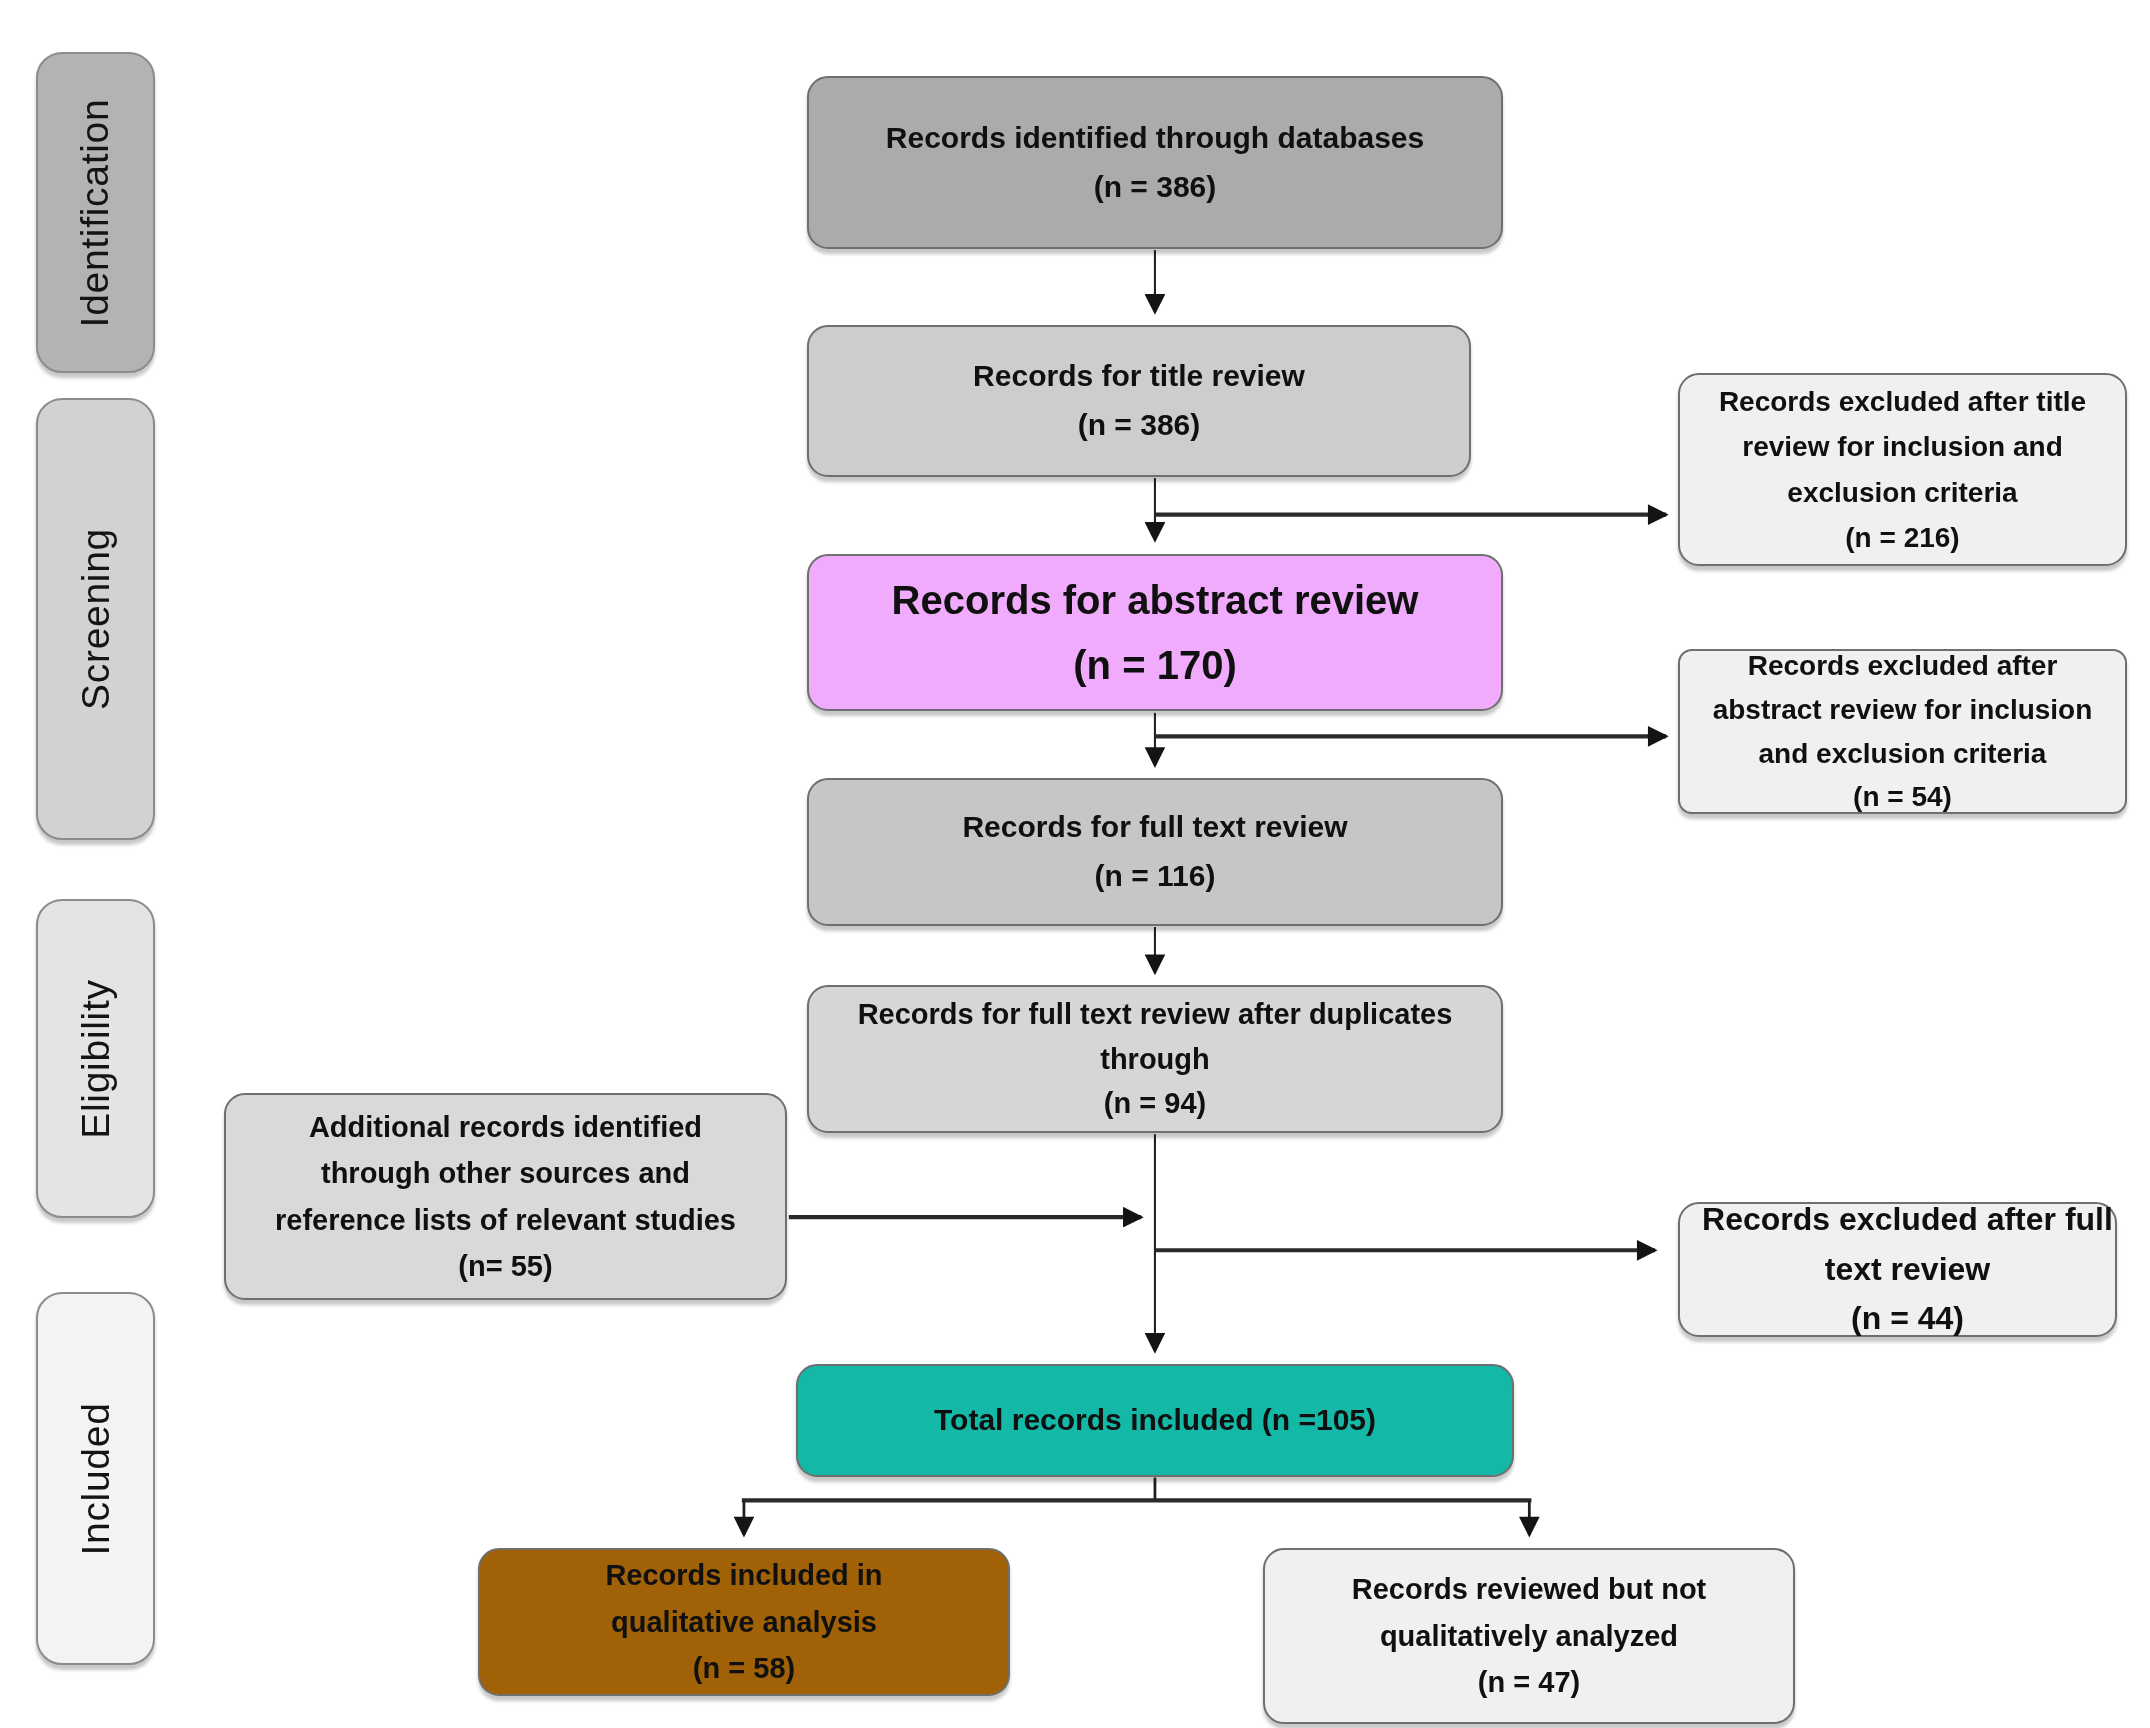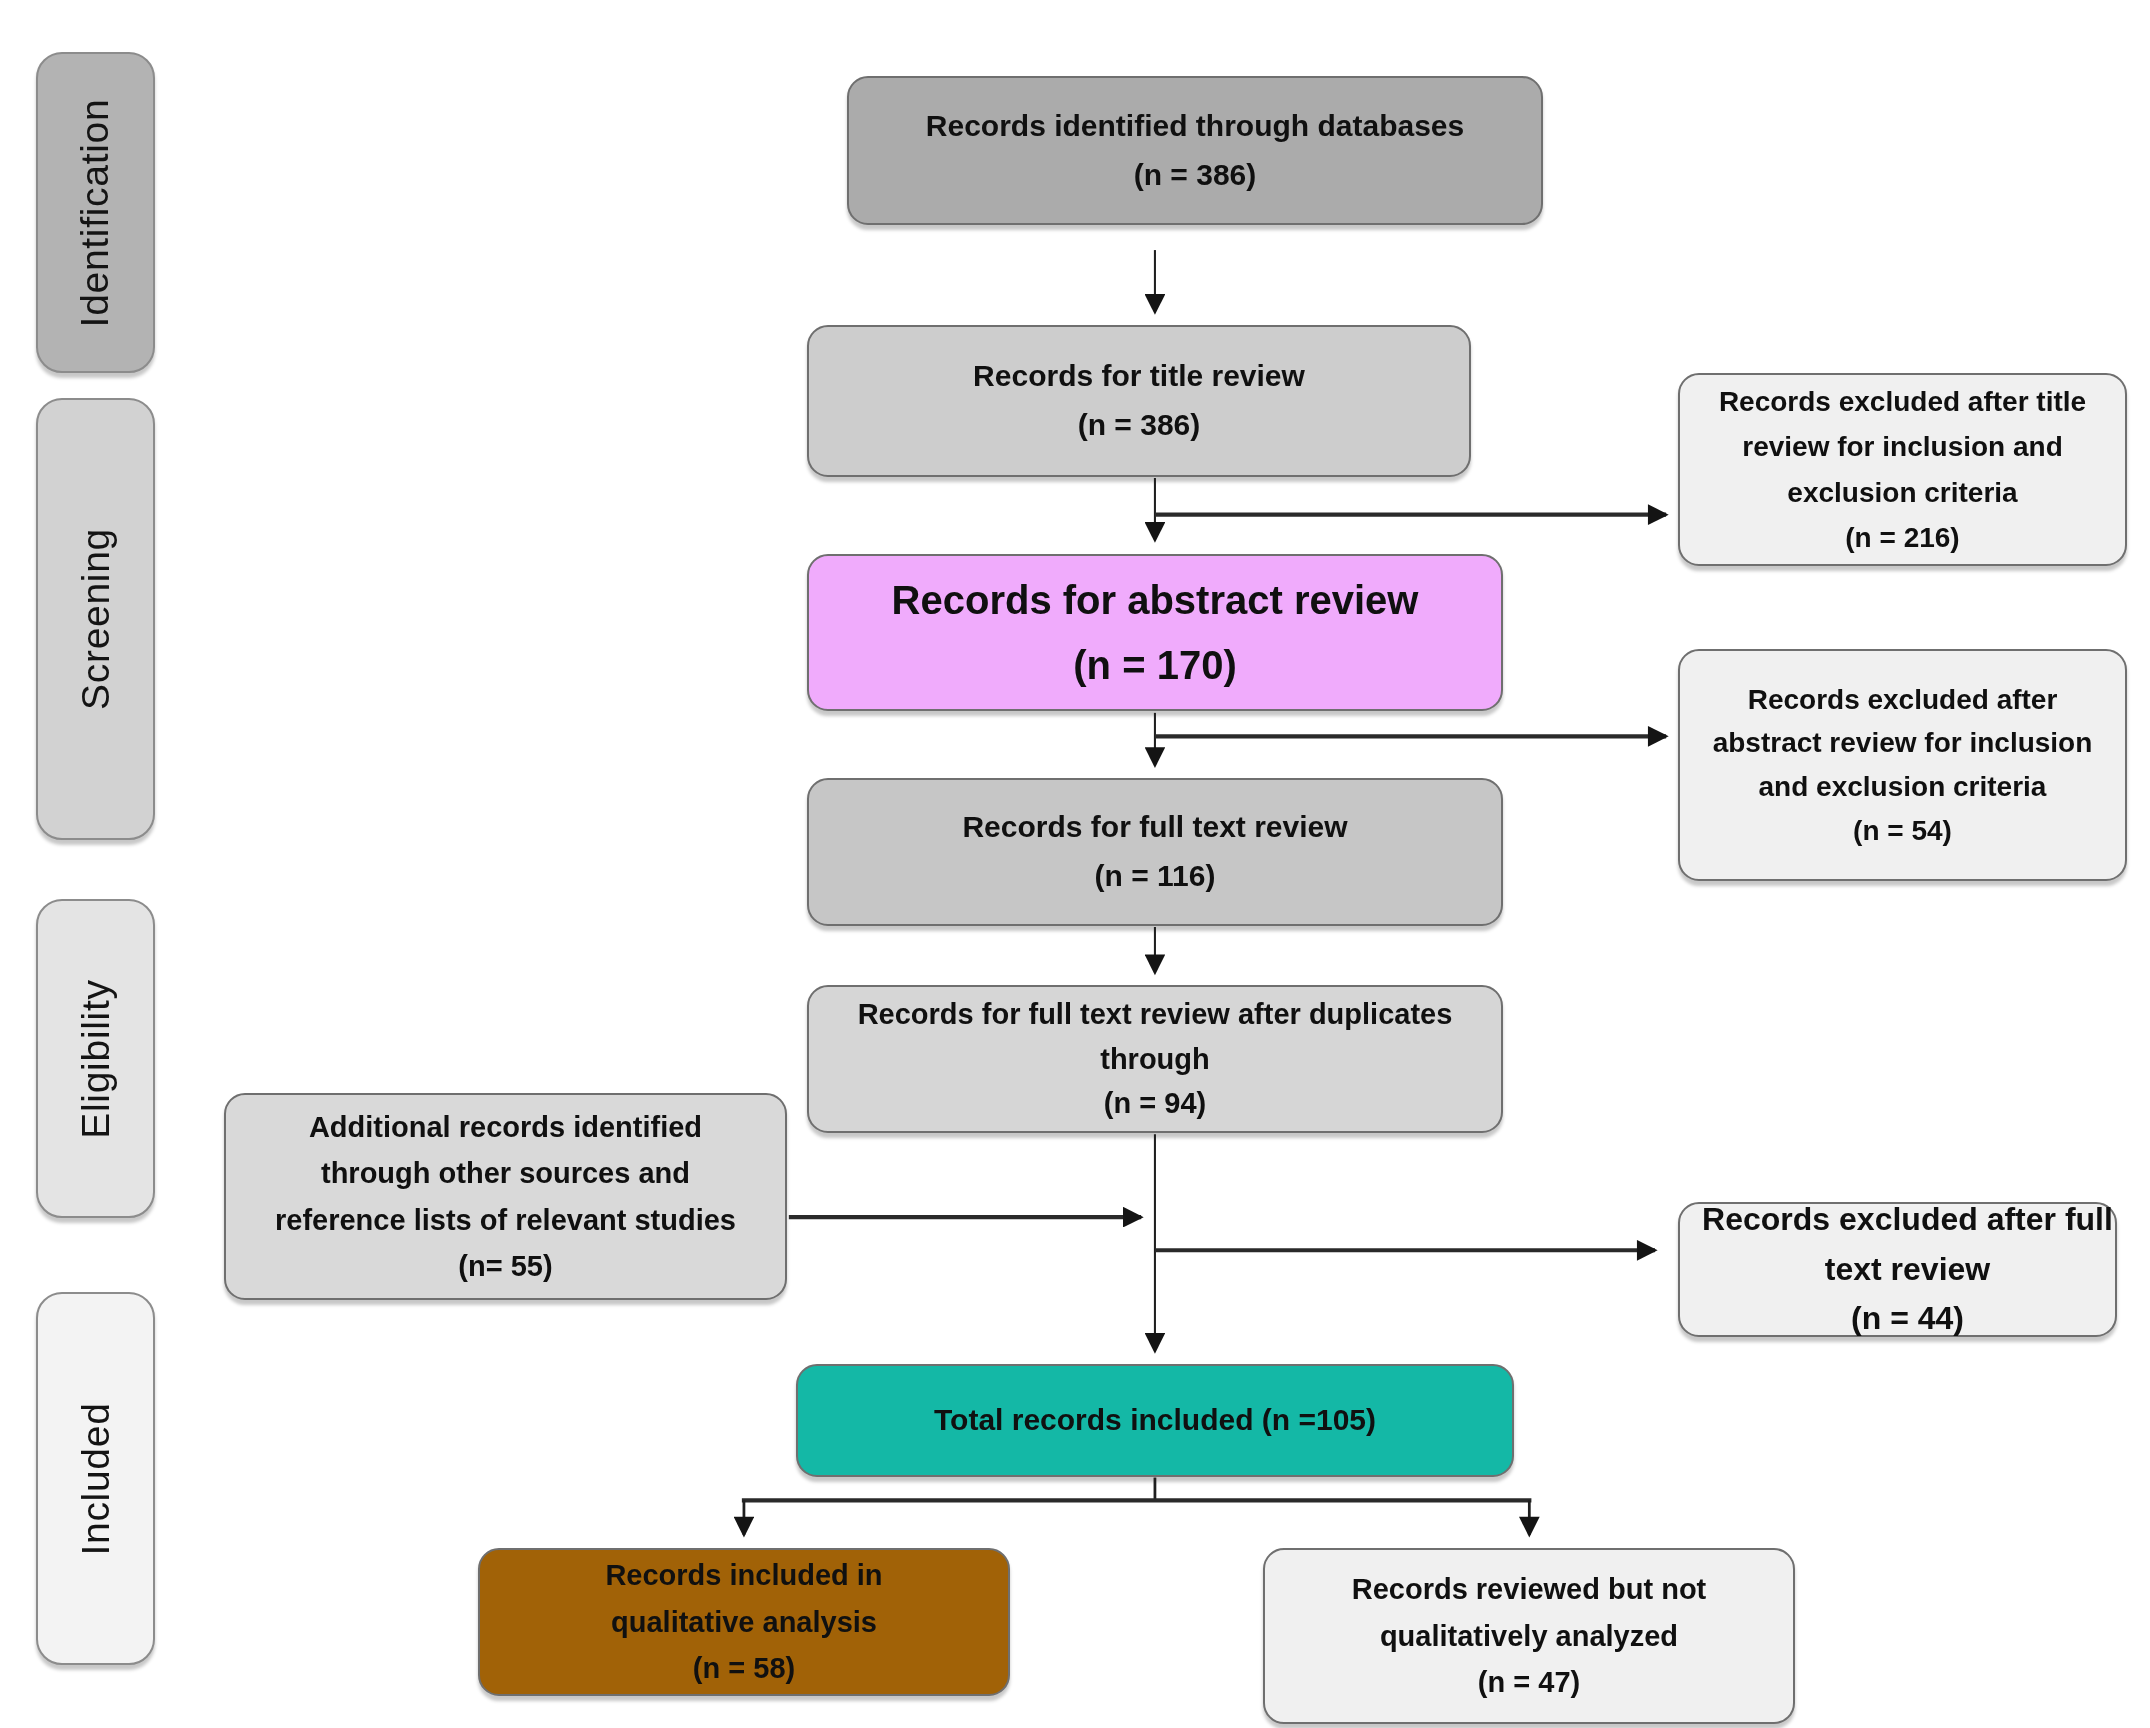--- a/index.html
+++ b/index.html
@@ -30,32 +30,32 @@
   .stage .vtext{
     transform:rotate(-90deg);white-space:nowrap;
     font-size:39px;font-weight:400;color:#141414;letter-spacing:0.7px;
   }
   
   .st-identification{left:36px;top:52px;width:119px;height:321px;background:#b3b3b3;}
   .st-screening{left:36px;top:398px;width:119px;height:442px;background:#d2d2d2;}
   .st-eligibility{left:36px;top:899px;width:119px;height:319px;background:#e4e4e4;}
   .st-included{left:36px;top:1292px;width:119px;height:373px;background:#f3f3f3;}
   
-  .b-identified{left:807px;top:76px;width:696px;height:149px;background:#ababab;font-size:30px;margin-left:40px;}
+  .b-identified{left:807px;top:76px;width:696px;height:173px;background:#ababab;font-size:30px;}
   .b-title{left:807px;top:325px;width:664px;height:152px;background:#cdcdcd;font-size:30px;}
   .b-abstract{left:807px;top:554px;width:696px;height:157px;background:#f0abfc;font-size:40px;}
   .b-fulltext{left:807px;top:778px;width:696px;height:148px;background:#c6c6c6;font-size:30px;}
   .b-dedup{left:807px;top:985px;width:696px;height:148px;background:#d6d6d6;font-size:29px;line-height:1.55;}
   .b-additional{left:224px;top:1093px;width:563px;height:207px;background:#d9d9d9;font-size:29px;line-height:1.6;}
   .b-total{left:796px;top:1364px;width:718px;height:113px;background:#14b8a6;font-size:30px;}
   .b-qual{left:478px;top:1548px;width:532px;height:148px;background:#a16207;font-size:29px;line-height:1.6;}
   .b-notqual{left:1263px;top:1548px;width:532px;height:176px;background:#f0f0f0;font-size:29px;line-height:1.6;}
   
   .b-exc1{left:1678px;top:373px;width:449px;height:193px;background:#f0f0f0;font-size:28px;line-height:1.62;}
-  .b-exc2{left:1678px;top:649px;width:449px;height:232px;background:#f0f0f0;font-size:28px;line-height:1.56;}
+  .b-exc2{left:1678px;top:649px;width:449px;height:165px;background:#f0f0f0;font-size:28px;line-height:1.56;border-radius:14px;}
   .b-exc3{left:1678px;top:1202px;width:439px;height:135px;background:#f0f0f0;font-size:32px;line-height:1.56;padding-left:20px;}
   
   #connectors{position:absolute;left:0;top:0;pointer-events:none;}
   .thin{stroke:#1f1f1f;stroke-width:3;}
   .mid{stroke:#1f1f1f;stroke-width:4;}
   .thick{stroke:#2a2a2a;stroke-width:6;}
 </style>
 </head>
 <body>
 

